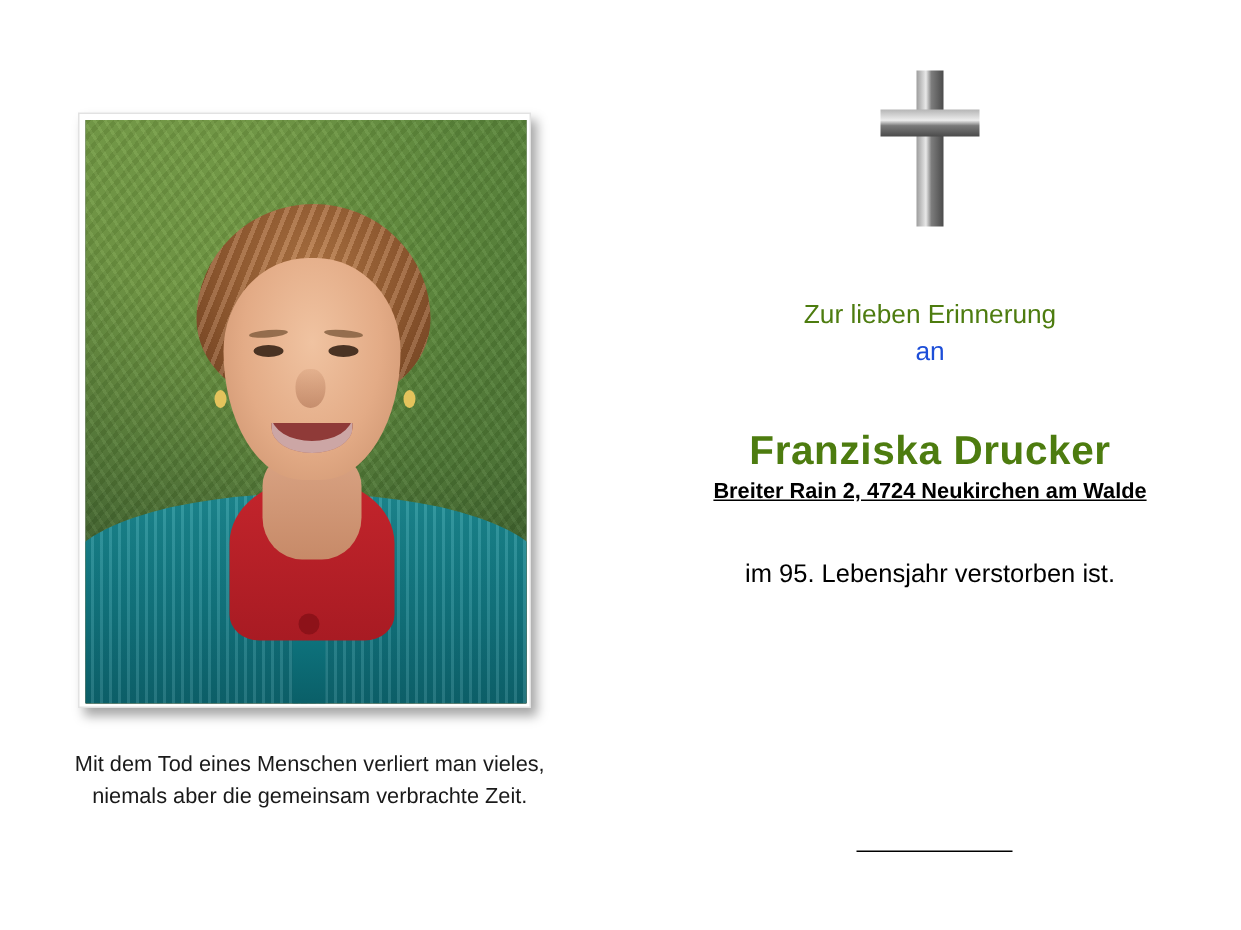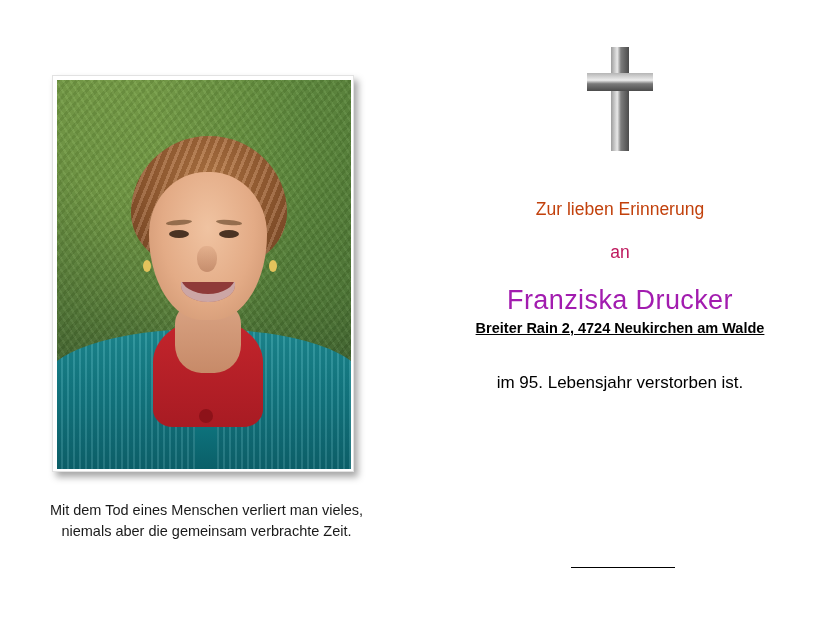--- a/index.html
+++ b/index.html
@@ -219,39 +219,39 @@
     display: flex;
     justify-content: center;
   }
   .memory-line {
     position: absolute;
     left: 0;
     top: 196px;
     width: 414px;
     font-size: 17.5px;
     line-height: 26px;
-    color: #c2410c;
+    color: #4d7c0f;
   }
   .memory-an {
     position: absolute;
     left: 0;
     top: 224px;
     width: 414px;
     font-size: 17.5px;
-    color: #be185d;
-    margin-top: 18px;
+    color: #1d4ed8;
   }
   .name {
     position: absolute;
     left: 0;
     top: 285px;
     width: 414px;
     font-size: 27px;
     letter-spacing: .4px;
-    color: #a21caf;
+    color: #4d7c0f;
+    font-weight: bold;
   }
   .address {
     position: absolute;
     left: 0;
     top: 320px;
     width: 414px;
     font-size: 14.5px;
     font-weight: bold;
     color: #000;
     text-decoration: underline;

